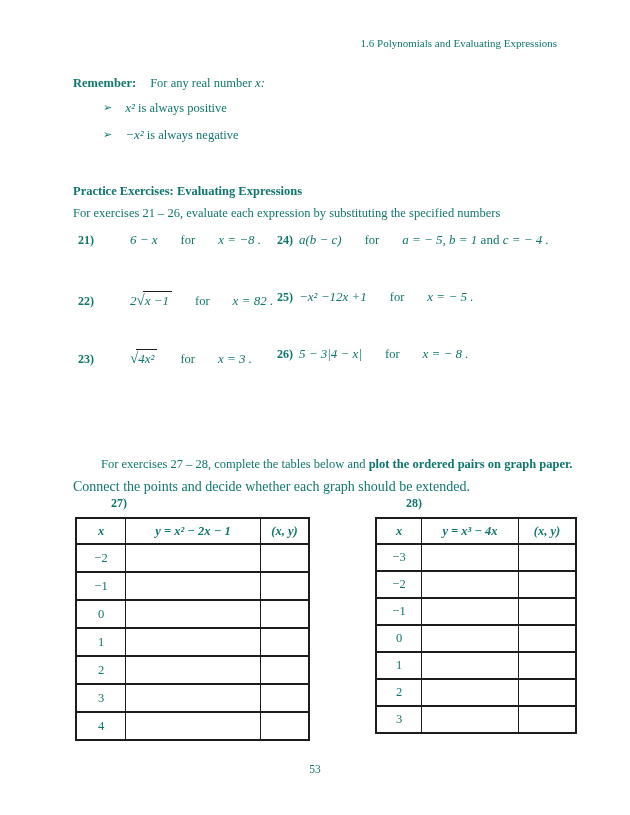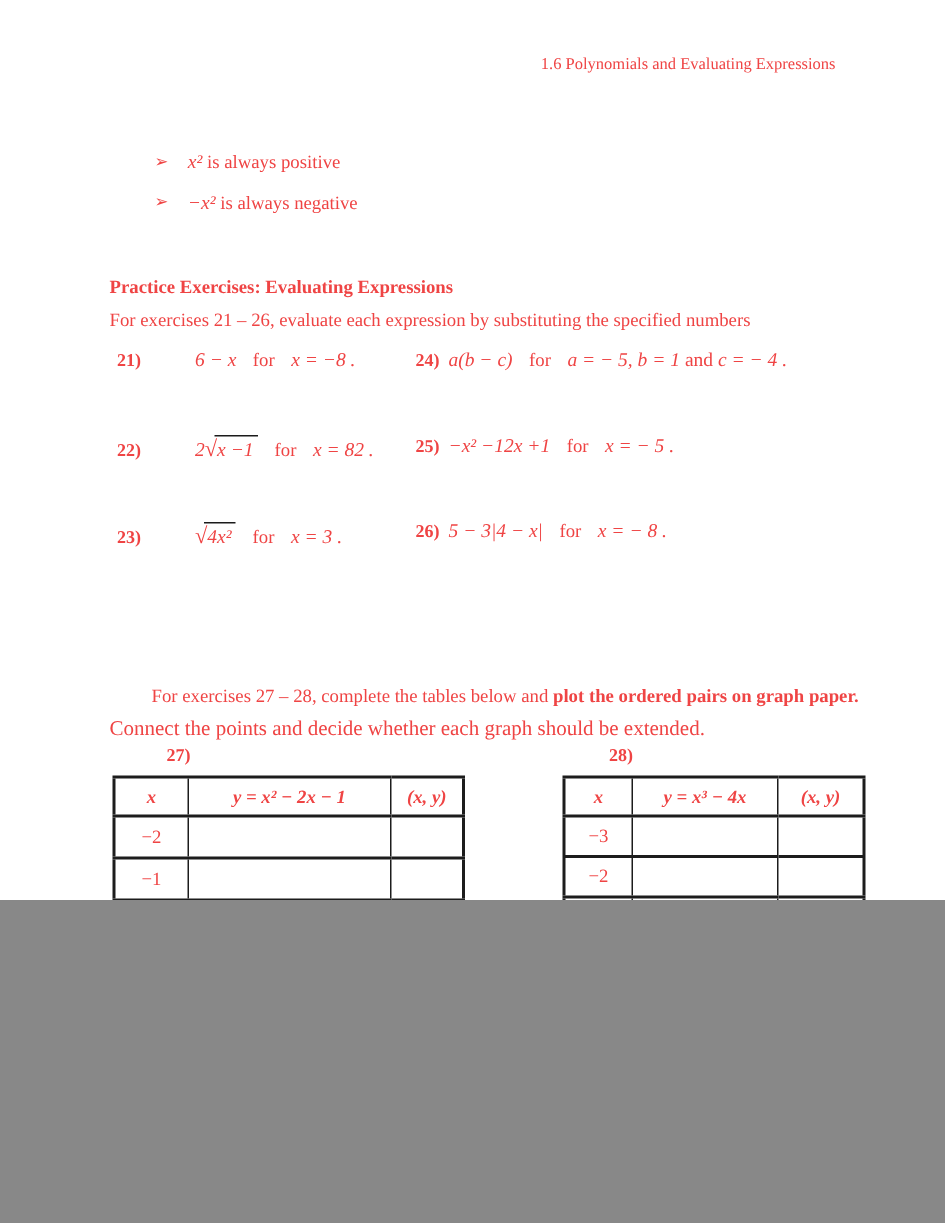--- a/index.html
+++ b/index.html
@@ -1,37 +1,37 @@
 <!DOCTYPE html>
 <html><head>
 <meta charset="utf-8">
 <style>
   html,body { margin:0; padding:0; background:#888; }
   .page {
-    position:relative; width:630px; height:600px; margin:0 auto;
-    background:#ffffff; color:#ef4444;
+    position:relative; width:630px; height:815px; margin:0 auto;
+    background:#ffffff; color:#0f766e;
     font-family:"Liberation Serif", serif; font-size:12px;
     overflow:hidden;
   }
   .abs { position:absolute; white-space:nowrap; }
   .bold { font-weight:bold; }
   .math { font-family:"Liberation Serif", serif; font-style:italic; font-size:13px; }
   .upright { font-style:normal; }
   .header-title { top:37px; right:73px; font-size:11px; }
   .remember-line { top:75px; left:73px; font-size:12.5px; }
   .remember-gap { display:inline-block; width:14px; }
   .bullet { left:103px; font-size:12.5px; }
   .bullet-icon { font-style:normal; font-size:11px; margin-right:13px; position:relative; top:-1px; }
   .practice-heading { top:184px; left:73px; font-size:12.5px; font-weight:bold; }
   .practice-intro { top:206px; left:73px; font-size:12.5px; }
   .exercise { font-size:13px; }
   .exnum { font-weight:bold; font-style:normal; font-size:12px; }
   .exnum-left { display:inline-block; width:52px; }
   .exnum-right { margin-right:6px; }
-  .forword { font-style:normal; font-size:12.5px; margin:0 11px; }
+  .forword { font-style:normal; font-size:12.5px; margin:0 23px; }
   .radical { font-style:normal; font-size:15px; letter-spacing:-1px; }
   .radicand { border-top:1.4px solid #1b1b1b; padding:1px 3px 0 2px; margin-left:-1px; }
   .tables-intro-1 { top:457px; left:73px; font-size:12.5px;margin-left:28px; }
   .tables-intro-2 { top:479px; left:73px; font-size:14px; }
   .tbl-label { font-size:12px; font-weight:bold;margin-left:38px; }
   table.worktable { border-collapse:collapse; background:#fff; }
   table.worktable td, table.worktable th {
     border-left:1px solid #1c1c1c; border-right:1px solid #1c1c1c;
     border-top:2px solid #1c1c1c; border-bottom:2px solid #1c1c1c;
     padding:0; text-align:center; vertical-align:middle;
@@ -42,20 +42,23 @@
   .t28 td { height:25px; font-size:12.5px; }
   .page-number { top:763px; left:0; right:0; text-align:center; font-size:11.5px; white-space:normal; }
 </style>
 </head>
 <body>
 
 <div class="page">
 
   <div class="abs header-title">1.6 Polynomials and Evaluating Expressions</div>
 
+  <div class="abs remember-line">
+    <span class="bold">Remember:</span><span class="remember-gap"></span><span>For any real number </span><span class="math">x:</span>
+  </div>
 
   <div class="abs bullet" style="top:100px;">
     <span class="bullet-icon">➢</span><span class="math">x²</span><span> is always positive</span>
   </div>
 
   <div class="abs practice-heading">Practice Exercises: Evaluating Expressions</div>
 
   <div class="abs bullet" style="top:127px;">
     <span class="bullet-icon">➢</span><span class="math">−x²</span><span> is always negative</span>
   </div>

